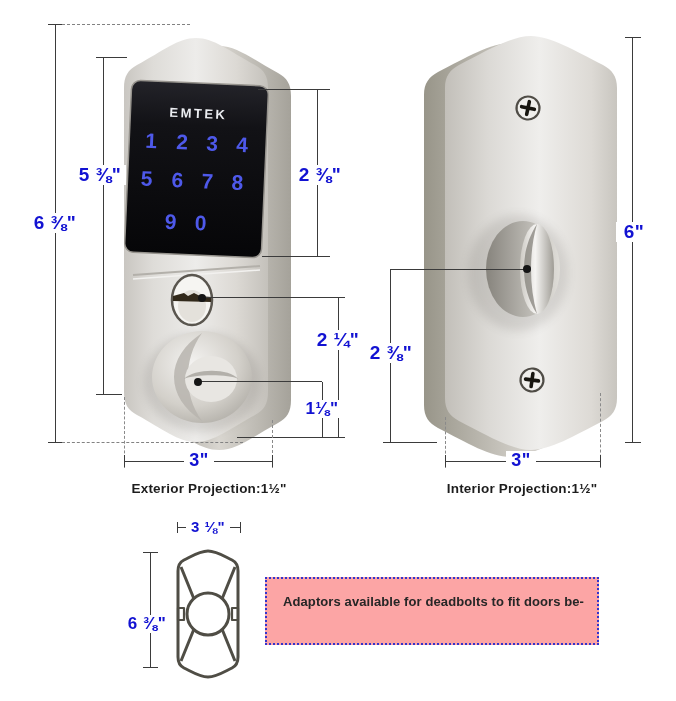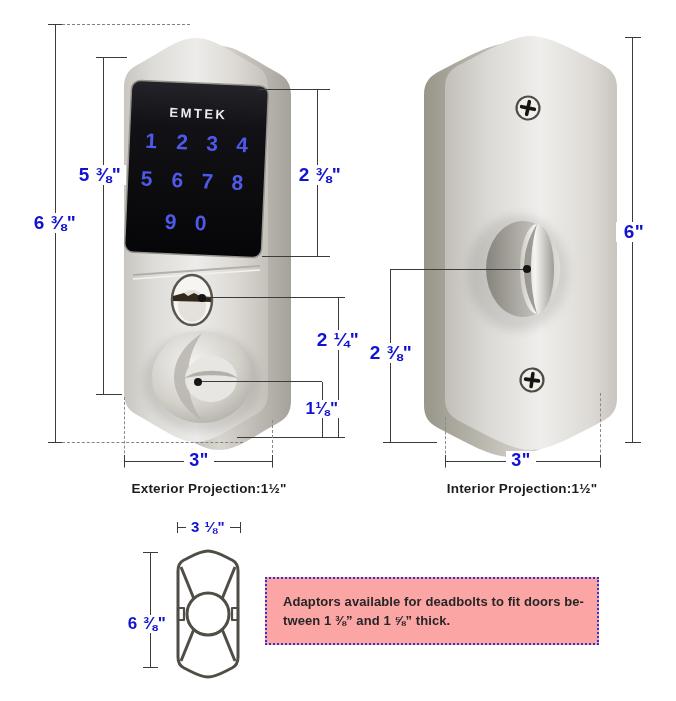--- a/index.html
+++ b/index.html
@@ -217,16 +217,15 @@
   <div class="vl" style="left:240px;top:522px;height:11px"></div>
   <div class="dim tiny" style="left:186px;top:519px;width:44px">3 ⅛"</div>
 
   <div class="vl" style="left:150px;top:553px;height:115px"></div>
   <div class="hl" style="left:143px;top:552px;width:15px"></div>
   <div class="hl" style="left:143px;top:667px;width:15px"></div>
   <div class="dim small" style="left:123px;top:615px;width:48px">6 ⅜"</div>
 
   <div class="note">
     <div>Adaptors available for deadbolts to fit doors be-</div>
-    <div>tween 1 ⅜” and 1 ⅝” thick.</div>
   </div>
 
 </div>
 
 </body></html>

